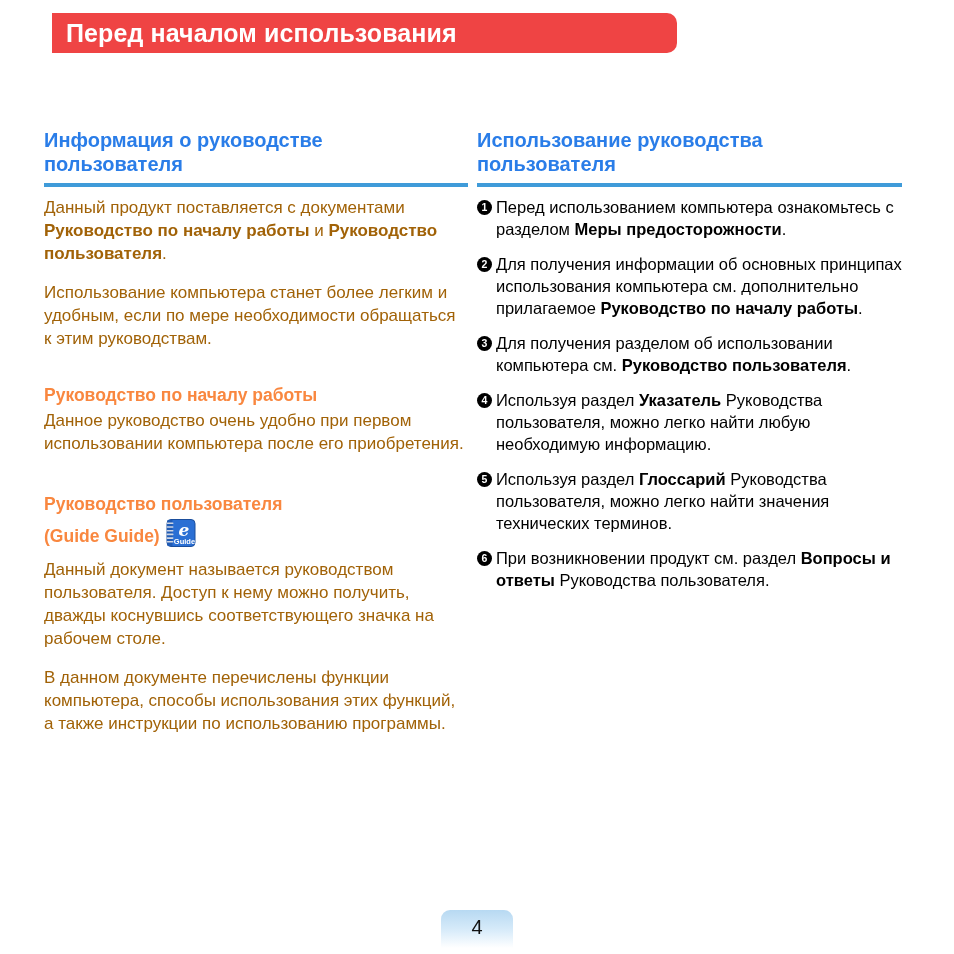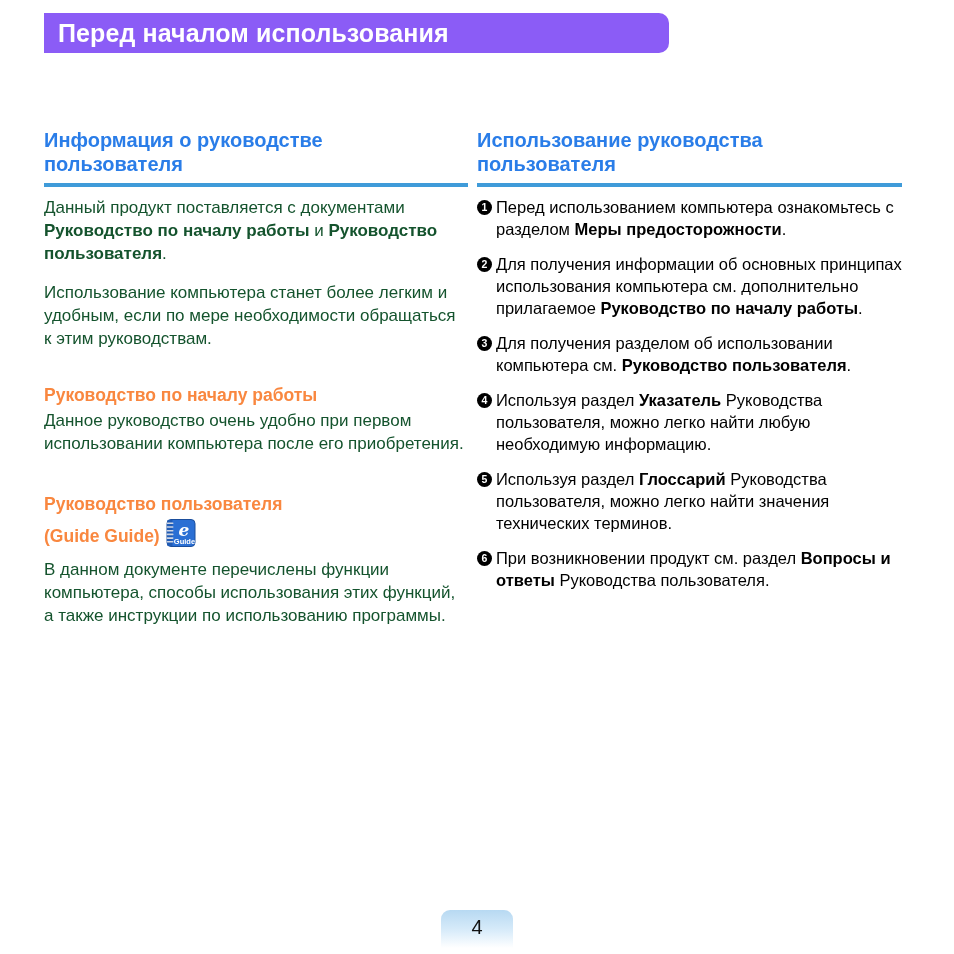--- a/index.html
+++ b/index.html
@@ -21,25 +21,25 @@
   .page {
     position: relative;
     width: 954px;
     height: 954px;
     box-sizing: border-box;
   }
 
   
   .banner {
     position: absolute;
-    left: 44px;
+    left: 52px;
     top: 13px;
     width: 625px;
     height: 40px;
-    background: #8b5cf6;
+    background: #ef4444;
     border-radius: 0 10px 10px 0;
     display: flex;
     align-items: center;
   }
   .banner-title {
     color: #ffffff;
     font-size: 25px;
     font-weight: bold;
     line-height: 1;
     padding-left: 14px;
@@ -96,21 +96,21 @@
     margin-bottom: 9px;
   }
   .col-left .sec-rule { width: 424px; }
   .col-right .sec-rule { width: 425px; }
 
   
   p.body {
     margin: 0 0 16px 0;
     font-size: 17px;
     line-height: 23px;
-    color: #14532d;
+    color: #a16207;
   }
   p.body:last-child { margin-bottom: 0; }
   p.body b { font-weight: bold; }
 
   
   .sub-head {
     color: #f9873f;
     font-size: 17.5px;
     font-weight: bold;
     line-height: 23px;
@@ -236,20 +236,21 @@
               <rect x="0.5" y="23.0" width="7" height="1.6" rx="0.8"></rect>
             </g>
             <text x="18" y="18" font-family="DejaVu Serif, serif" font-style="italic" font-size="17" font-weight="bold" fill="#ffffff" text-anchor="middle">e</text>
             <text x="18.5" y="26" font-family="Liberation Sans, sans-serif" font-size="7.5" font-weight="bold" fill="#ffffff" text-anchor="middle">Guide</text>
           </svg>
         </span>
       </div>
 
       <div style="height:8px"></div>
 
+      <p class="body">Данный документ называется руководством пользователя. Доступ к нему можно получить, дважды коснувшись соответствующего значка на рабочем столе.</p>
       <p class="body">В данном документе перечислены функции компьютера, способы использования этих функций, а также инструкции по использованию программы.</p>
     </div>
 
     <div class="col col-right">
 
       <h2 class="sec-head">Использование руководства
 пользователя</h2>
       <div class="sec-rule"></div>
 
       <ol class="numlist">

